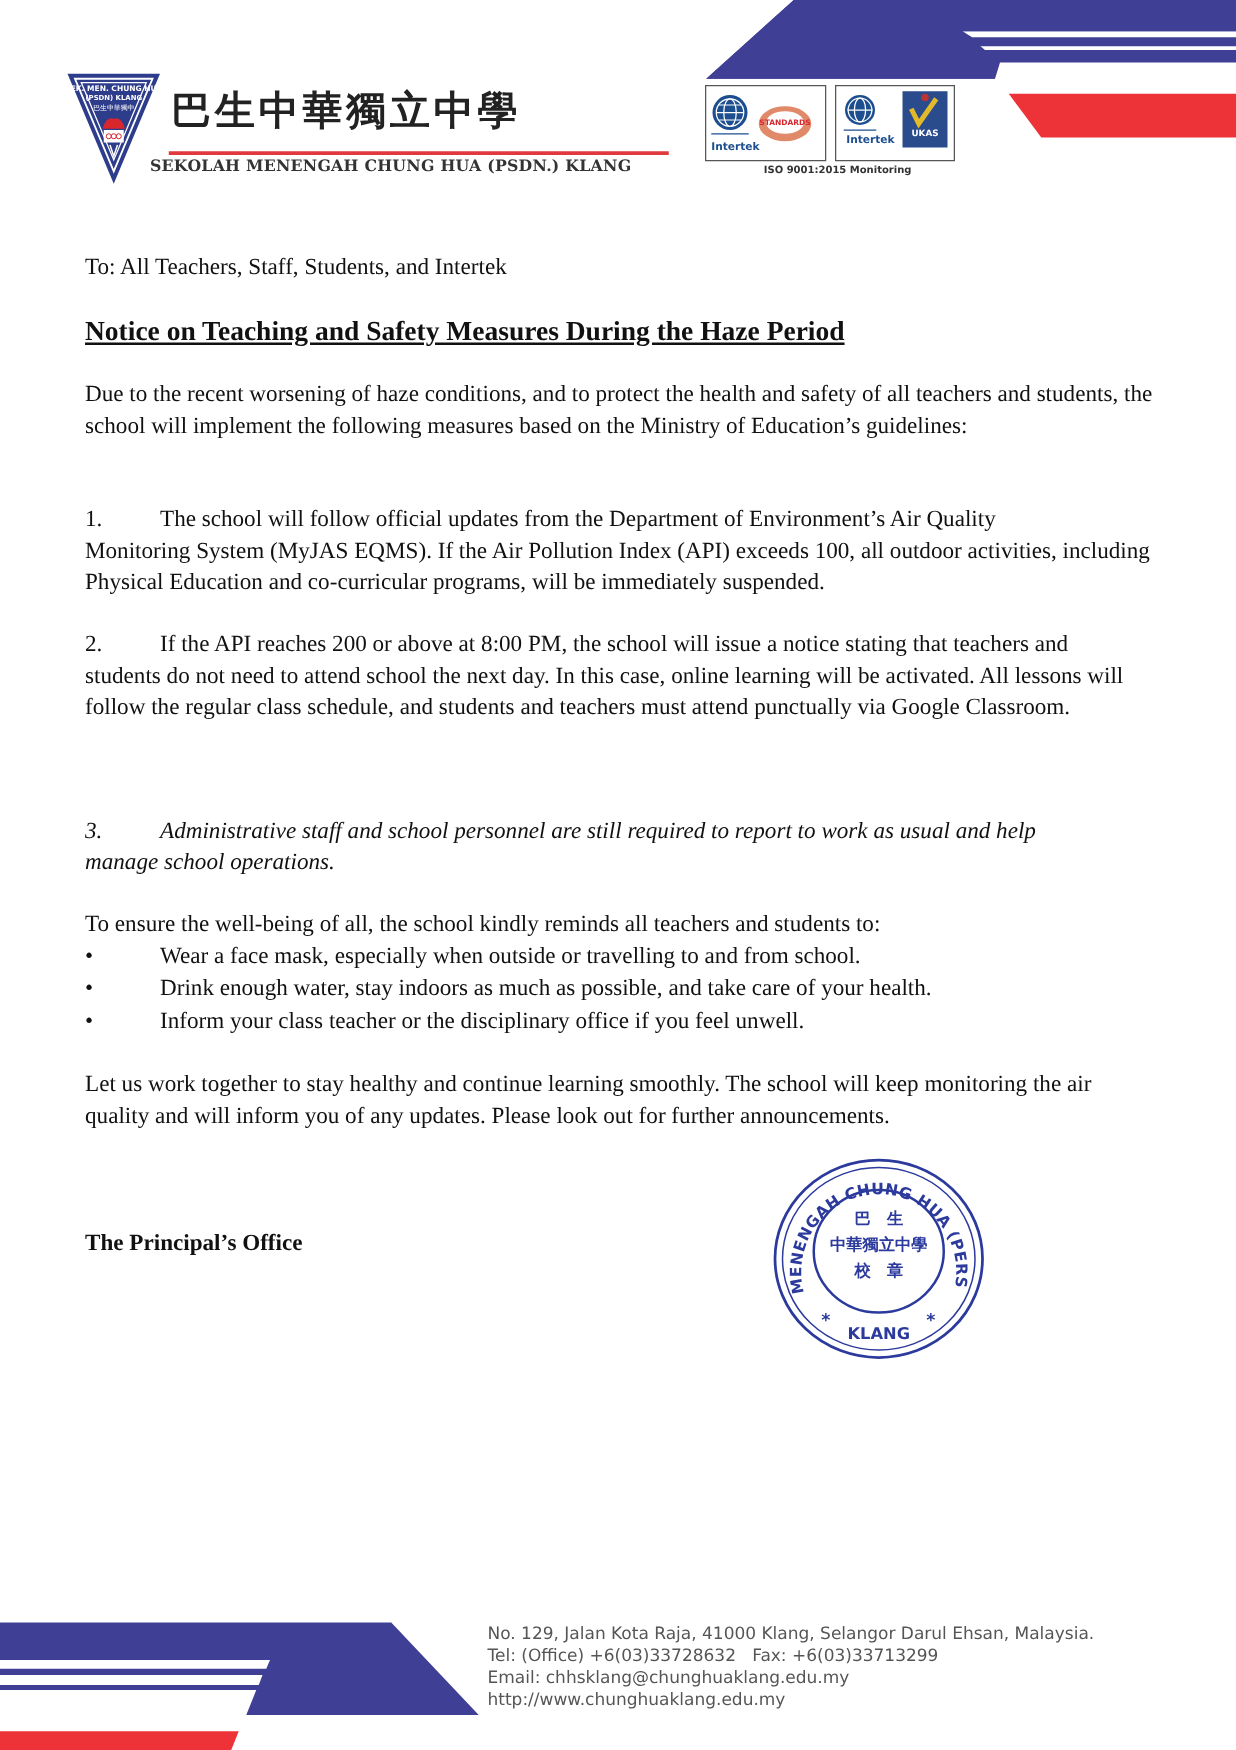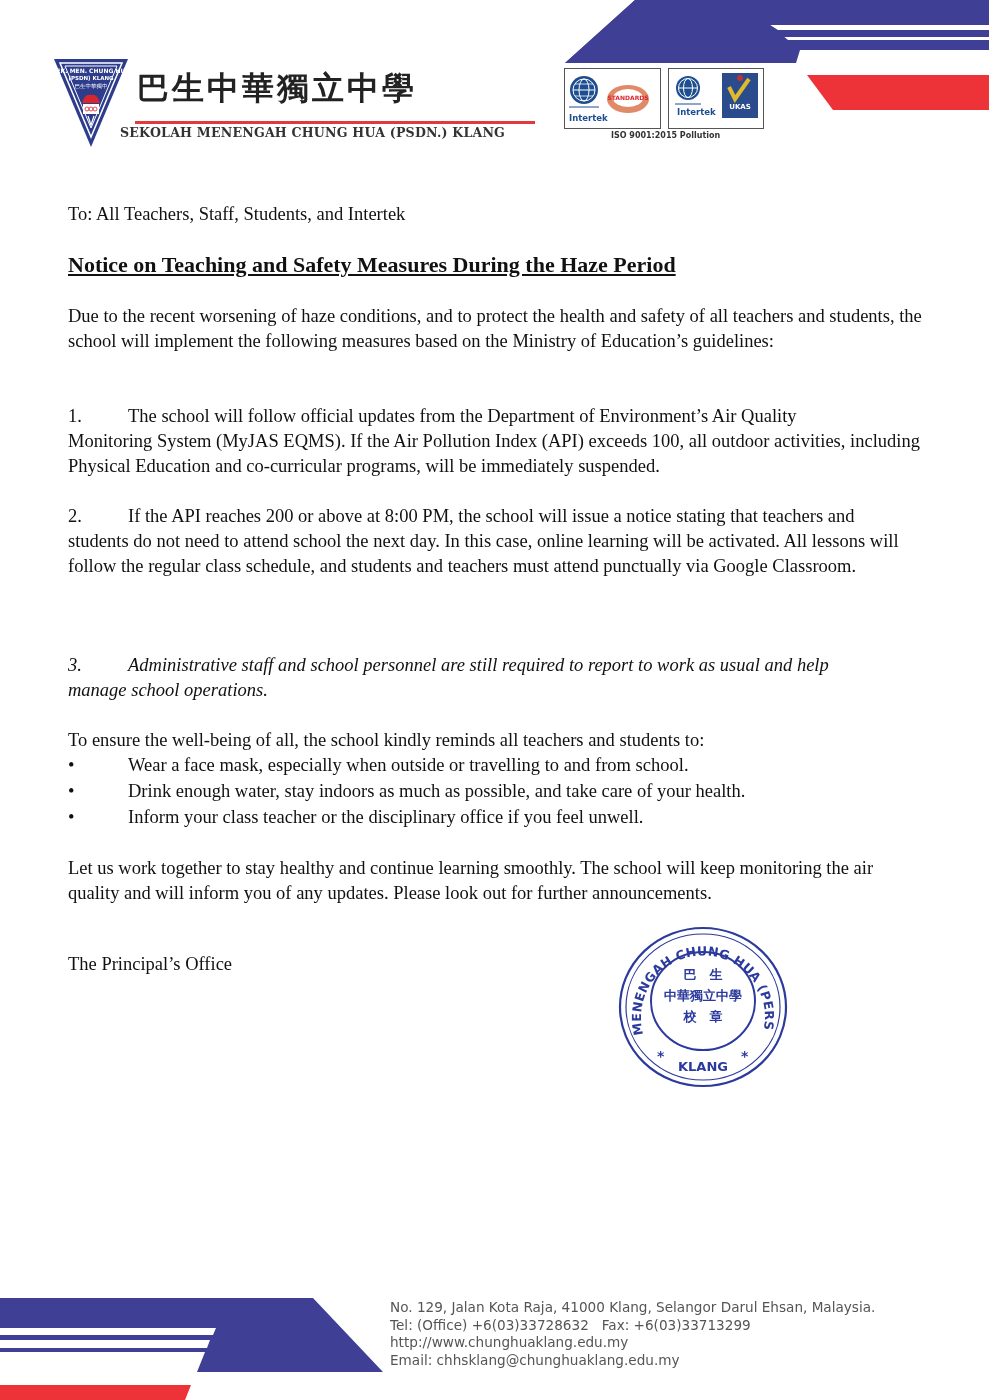--- a/index.html
+++ b/index.html
@@ -93,21 +93,21 @@
     </g>
     <g>
       <rect x="53" y="4" width="36" height="45" fill="#2b4c8c"></rect>
       <path d="M60,18 L66,30 L80,10" fill="none" stroke="#e2b92a" stroke-width="4"></path>
       <circle cx="71" cy="9" r="3" fill="#b33"></circle>
       <text x="71" y="40" font-size="7" fill="#fff" text-anchor="middle" font-family="DejaVu Sans, sans-serif" font-weight="bold">UKAS</text>
     </g>
   </svg>
   <span class="intertek-label" style="left:8px; top:38px;">Intertek</span>
 </div>
-<div class="cert-caption">ISO 9001:2015 Pollution</div>
+<div class="cert-caption">ISO 9001:2015 Monitoring</div>
 
 <div class="text" style="top:202px;">To: All Teachers, Staff, Students, and Intertek</div>
 <div class="title">Notice on Teaching and Safety Measures During the Haze Period</div>
 
 <div class="text" style="top:304px;">Due to the recent worsening of haze conditions, and to protect the health and safety of all teachers and students, the school will implement the following measures based on the Ministry of Education’s guidelines:</div>
 
 <div class="text" style="top:404px;">
   <span class="num">1.</span><span>The school will follow official updates from the Department of Environment’s Air Quality</span><br>
   <span>Monitoring System (MyJAS EQMS). If the Air Pollution Index (API) exceeds 100, all outdoor activities, including Physical Education and co-curricular programs, will be immediately suspended.</span>
 </div>
@@ -128,21 +128,21 @@
 </div>
 <div class="bullet-row" style="top:779px;">
   <span class="b">•</span><span>Drink enough water, stay indoors as much as possible, and take care of your health.</span>
 </div>
 <div class="bullet-row" style="top:805px;">
   <span class="b">•</span><span>Inform your class teacher or the disciplinary office if you feel unwell.</span>
 </div>
 
 <div class="text" style="top:856px;">Let us work together to stay healthy and continue learning smoothly. The school will keep monitoring the air quality and will inform you of any updates. Please look out for further announcements.</div>
 
-<div class="text" style="top:952px;">The Principal’s Office</div>
+<div class="text" style="top:983px;font-weight:bold;">The Principal’s Office</div>
 
 <svg class="stamp" viewBox="0 0 172 164">
   <defs>
     <path id="ringPath" d="M 26,108 A 62,62 0 1 1 146,108"></path>
   </defs>
   <ellipse cx="86" cy="82" rx="83" ry="79" fill="none" stroke="#2b3a9c" stroke-width="2.2"></ellipse>
   <ellipse cx="86" cy="82" rx="77" ry="73" fill="none" stroke="#2b3a9c" stroke-width="1.2"></ellipse>
   <ellipse cx="86" cy="76" rx="52" ry="49" fill="none" stroke="#2b3a9c" stroke-width="2"></ellipse>
   <text font-size="12.5" font-family="DejaVu Sans, sans-serif" font-weight="bold" fill="#2b3a9c" letter-spacing="0.3">
     <textPath href="#ringPath" startOffset="50%" text-anchor="middle">SEKOLAH MENENGAH CHUNG HUA (PERSENDIRIAN)</textPath>
@@ -156,15 +156,15 @@
 </svg>
 
 <svg id="footer-deco" viewBox="0 0 400 110">
   <polygon points="0,8 313,8 383,82 197,82 205,62 0,62 0,58 207,58 210,50 0,50 0,45 213,45 216,38 0,38" fill="#3f4095"></polygon>
   <polygon points="0,95 191,95 185,110 0,110" fill="#ee3338"></polygon>
 </svg>
 
 <div class="footer-text">
   <div>No. 129, Jalan Kota Raja, 41000 Klang, Selangor Darul Ehsan, Malaysia.</div>
   <div style="white-space:pre;">Tel: (Office) +6(03)33728632   Fax: +6(03)33713299</div>
+  <div>Email: chhsklang@chunghuaklang.edu.my</div>
   <div>http://www.chunghuaklang.edu.my</div>
-  <div>Email: chhsklang@chunghuaklang.edu.my</div>
 </div>
 
 </body></html>

